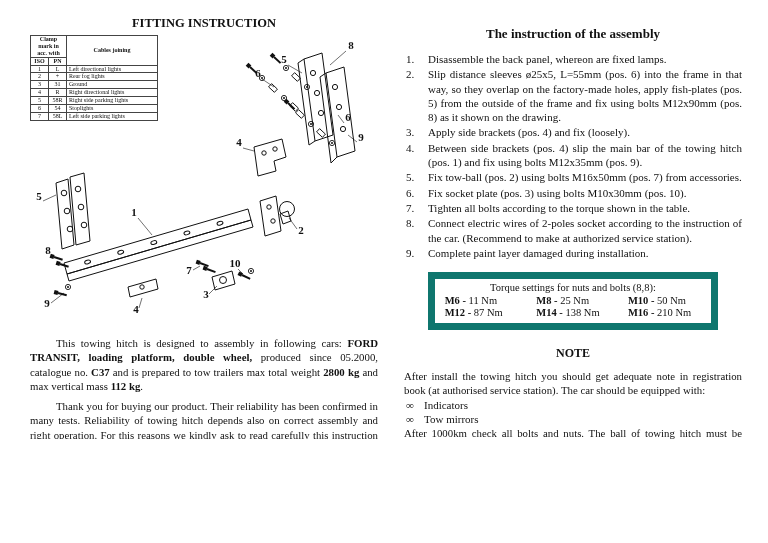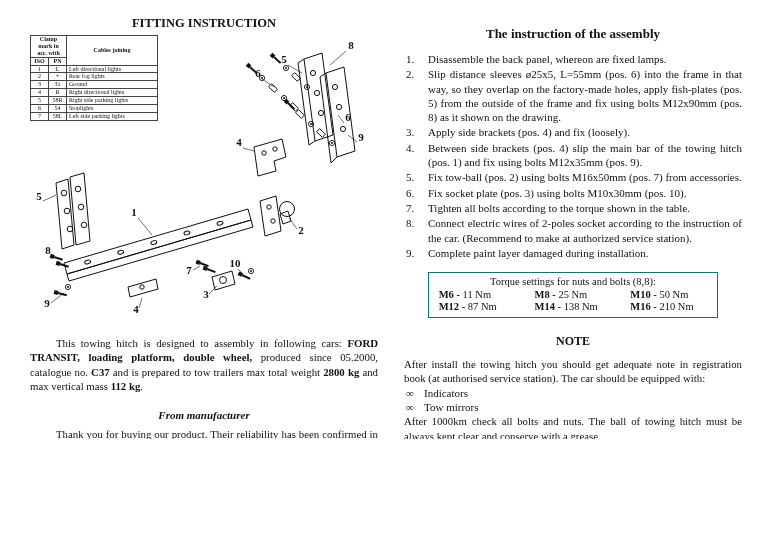--- a/index.html
+++ b/index.html
@@ -28,21 +28,21 @@
   .indent { text-indent:26px; }
   .from-mfr { font-size:11px; font-weight:bold; font-style:italic; text-align:center; margin:16px 0 4px 0; }
   .footer-note { font-size:10.5px; font-style:italic; margin:14px 0 0 0; text-align:right; }
 
   .right-title { font-size:13px; font-weight:bold; text-align:center; margin:0 0 10px 0; }
   .steps { font-size:11px; line-height:1.3; }
   .step { display:flex; margin-bottom:1px; }
   .step-num { width:22px; flex:none; padding-left:2px; }
   .step-text { flex:1; text-align:justify; }
 
-  .torque-box { border:1px solid #0f766e; margin:12px auto 8px auto; width:86%; box-sizing:border-box; padding:3px 10px 5px 10px; font-size:10.5px; }
+  .torque-box { border:7px solid #0f766e; margin:12px auto 8px auto; width:86%; box-sizing:border-box; padding:3px 10px 5px 10px; font-size:10.5px; }
   .torque-title { text-align:center; margin-bottom:2px; }
   .torque-grid { display:grid; grid-template-columns:1.05fr 1.05fr 0.9fr; column-gap:6px; row-gap:1px; }
 
   .note-title { font-size:12px; font-weight:bold; text-align:center; margin:16px 0 8px 0; }
   .bullet { display:flex; font-size:11px; line-height:1.3; }
   .bullet-marker { width:18px; flex:none; padding-left:2px; }
 
   svg text.callout { font-family:"Liberation Serif", serif; font-size:11px; font-weight:bold; fill:#111; text-anchor:middle; }
 </style>
 </head>
@@ -238,21 +238,20 @@
           <text class="callout" x="205" y="232">10</text>
           <text class="callout" x="176" y="263">3</text>
           <text class="callout" x="17" y="272">9</text>
           <text class="callout" x="106" y="278">4</text>
         </g>
       </svg>
     </div>
 
     <p class="par indent"><span>This towing hitch is designed to assembly in following cars: </span><b>FORD TRANSIT, loading platform, double wheel,</b><span> produced since 05.2000, catalogue no. </span><b>C37</b><span> and is prepared to tow trailers max total weight </span><b>2800 kg</b><span> and max vertical mass </span><b>112 kg</b><span>.</span></p>
 
-    <h3 class="from-mfr">From manufacturer</h3>
 
     <p class="par indent">Thank you for buying our product. Their reliability has been confirmed in many tests. Reliability of towing hitch depends also on correct assembly and right operation. For this reasons we kindly ask to read carefully this instruction and apply to hints.</p>
 
     <p class="footer-note">The towing hitch should be install in points described by a car producer.</p>
   </div>
 
   <div class="col-right">
     <h2 class="right-title">The instruction of the assembly</h2>
 
     <div class="steps">

